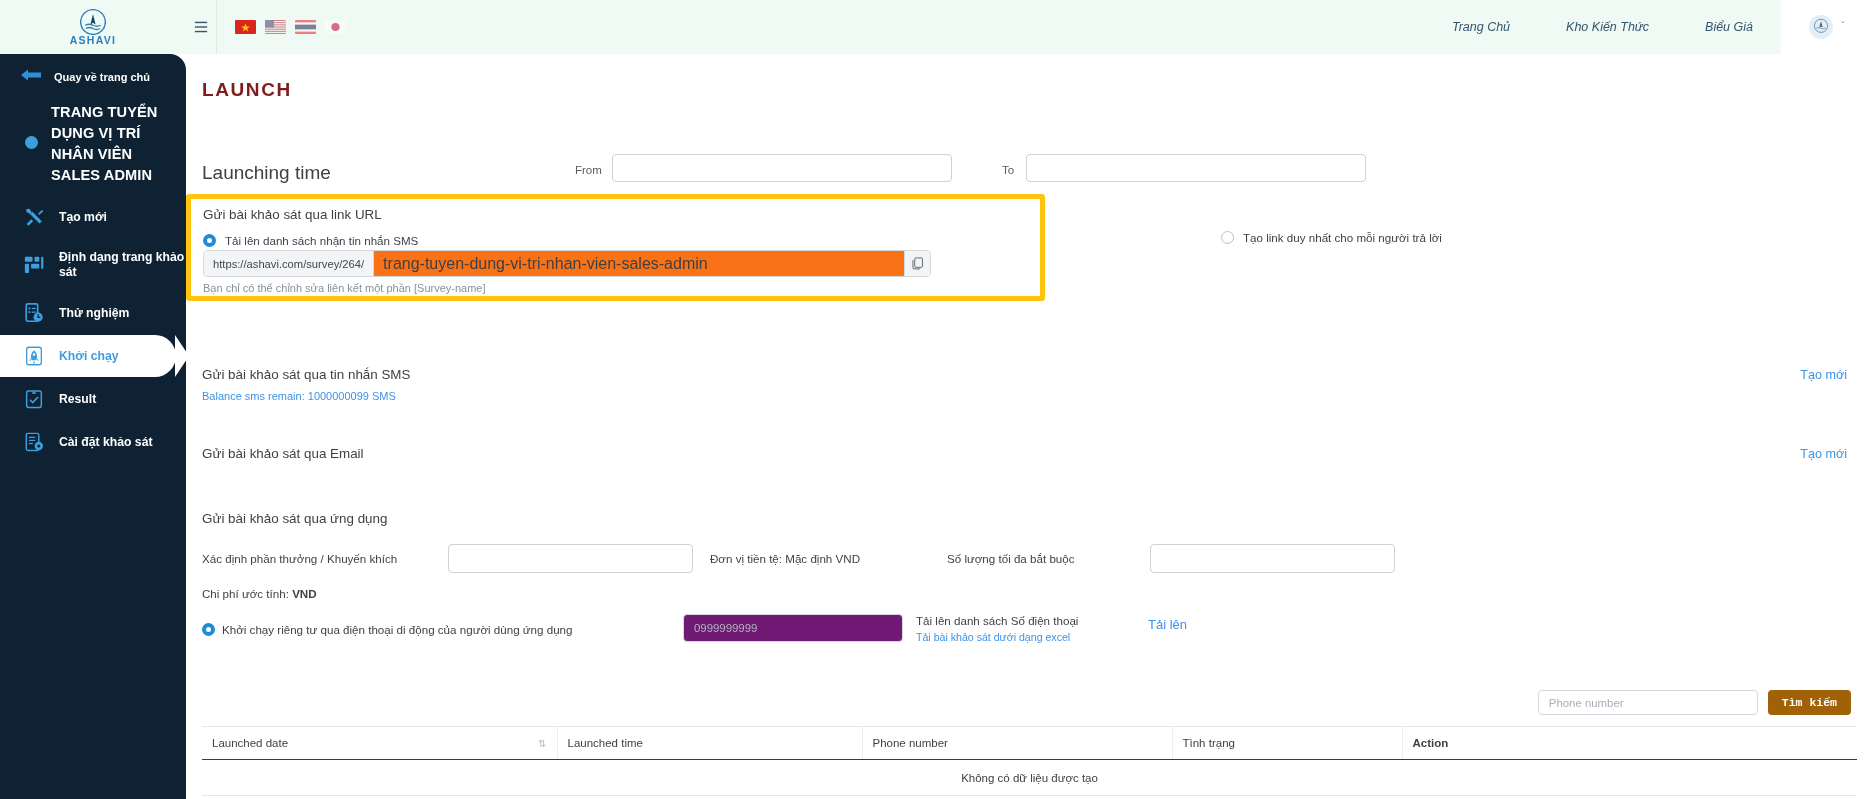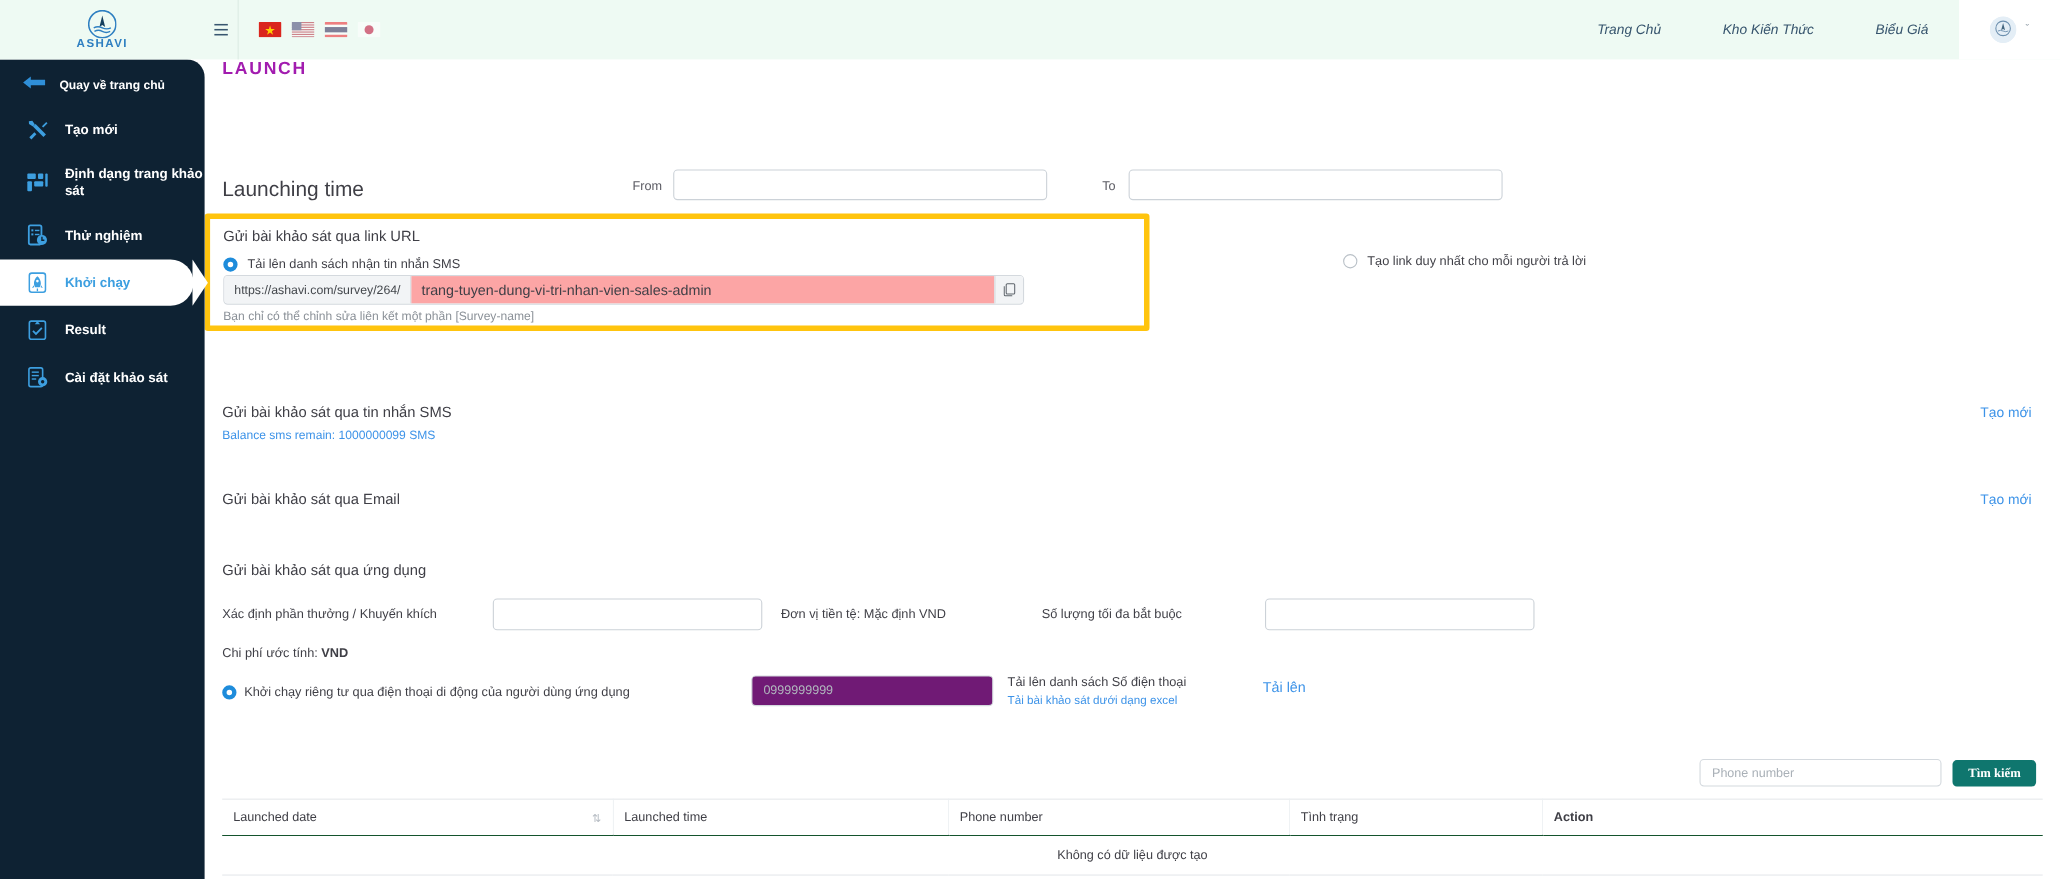--- a/index.html
+++ b/index.html
@@ -112,22 +112,22 @@
     border-left: 14px solid #ffffff;
   }
 
   
   .main {
     position: absolute; left: 186px; top: 54px;
     width: 1687px; height: 745px; background: #ffffff;
     overflow: hidden;
   }
   .page-title {
-    position: absolute; left: 16px; top: 0;
-    font-size: 16px; font-weight: 700; color: #a21caf; letter-spacing: 1.6px;
+    position: absolute; left: 16px; top: 25px;
+    font-size: 19px; font-weight: 700; color: #7f1d1d; letter-spacing: 1.6px;
   }
 
   .row-launch-time {
     position: absolute; left: 16px; top: 100px; width: 1655px; height: 34px;
   }
   .lbl-launching { position: absolute; left: 0; top: 8px; font-size: 19px; color: #3f3f46; }
   .lbl-from { position: absolute; left: 373px; top: 10px; font-size: 11.5px; color: #5b5b63; }
   .inp-from {
     position: absolute; left: 410px; top: 0; width: 340px; height: 28px;
     border: 1px solid #ccd2d8; border-radius: 4px; background: #fff;
@@ -161,21 +161,21 @@
     display: flex; border: 1px solid #d4d9de; border-radius: 4px; overflow: hidden;
     background: #fff;
   }
   .urlbar .prefix {
     background: #f2f4f6; color: #43474c; font-size: 11.2px;
     display: flex; align-items: center; padding: 0 9px;
     border-right: 1px solid #d4d9de; white-space: nowrap;
   }
   .urlbar .slug {
     flex: 1 1 auto; display: flex; align-items: center; padding: 0 9px;
-    font-size: 13px; color: #3f3f46; background: #fca5a5;
+    font-size: 16px; color: #3f3f46; background: #f97316;
   }
   .urlbar .copybtn {
     width: 26px; background: #f2f4f6; border-left: 1px solid #d4d9de;
     display: flex; align-items: center; justify-content: center; cursor: pointer;
   }
   .url-hint {
     position: absolute; left: 12px; top: 83px; font-size: 11px; color: #8b9198;
   }
   .radio-unique {
     position: absolute; left: 1035px; top: 177px;
@@ -228,23 +228,23 @@
     font-size: 13px; color: #3d93e8; cursor: pointer;
   }
 
   .search-row { position: absolute; right: 22px; top: 636px; display: flex; align-items: center; gap: 10px; }
   .search-input {
     width: 220px; height: 25px; border: 1px solid #d4d9de; border-radius: 4px;
     background: #fff; padding: 0 10px; font-size: 11.4px; color: #a9b0b7;
     display: flex; align-items: center;
   }
   .search-btn {
-    background: #0f766e; color: #fff; border: none; border-radius: 4px;
+    background: #a16207; color: #fff; border: none; border-radius: 4px;
     font-size: 11.5px; font-weight: 700; padding: 6px 14px; cursor: pointer;
-    font-family: Liberation Serif, serif;
+    font-family: Liberation Mono, monospace;
   }
 
   
   .tbl { position: absolute; left: 16px; top: 672px; width: 1655px; border-collapse: collapse; }
   .tbl th {
     border-top: 1px solid #e5e8eb; border-bottom: 1px solid #14532d;
     border-right: 1px solid #eceff2;
     text-align: left; font-size: 11.5px; font-weight: 400; color: #3f3f46;
     padding: 10px 10px; height: 33px; background: #fff; position: relative;
   }
@@ -345,20 +345,24 @@
 
   <div class="side-home">
     <span>
       <svg width="22" height="14" viewBox="0 0 22 14">
         <path d="M1 7 L8 1.5 L8 4.6 L21 4.6 L21 9.4 L8 9.4 L8 12.5 Z" fill="#2f8fd8"></path>
       </svg>
     </span>
     <span class="lbl">Quay về trang chủ</span>
   </div>
 
+  <div class="side-title">
+    <span class="dot"></span>
+    <span class="lbl">TRANG TUYỂN DỤNG VỊ TRÍ NHÂN VIÊN SALES ADMIN</span>
+  </div>
 
   <div class="side-item">
     <span class="ico">
       <svg width="22" height="22" viewBox="0 0 24 24">
         <path d="M3.5 3.5 L7 3 L9.5 6.8 L7.6 8.7 L3.7 6.2 Z" fill="#3d9fe0"></path>
         <path d="M7.6 8.7 L18 19.2 L20.5 16.7 L10.2 6.3 Z" fill="#3d9fe0"></path>
         <path d="M20.8 4.2 L16.5 8.4 L17.8 9.8 L22 5.6 Z" fill="#3d9fe0"></path>
         <path d="M4 19.5 L9 14.5 L11 16.5 L6 21.5 Z" fill="#3d9fe0"></path>
       </svg>
     </span>

